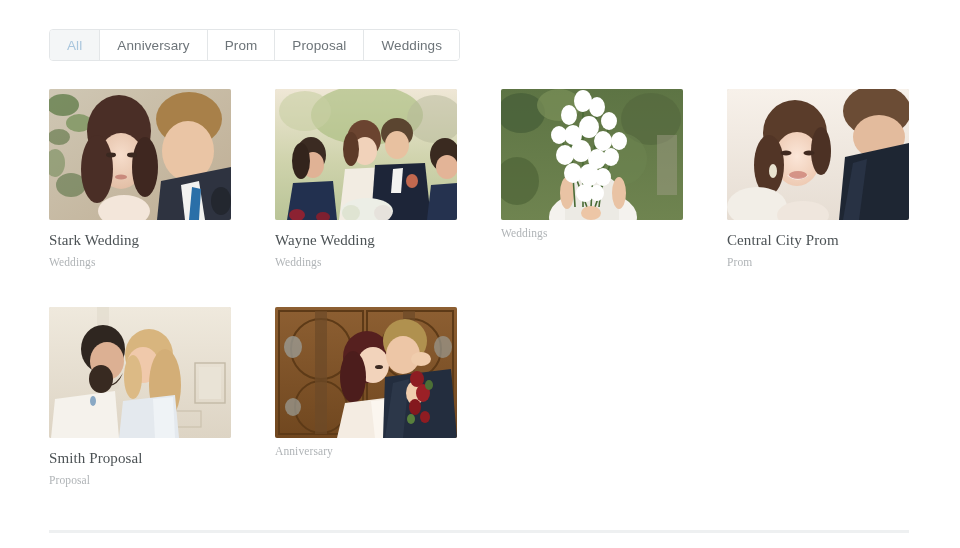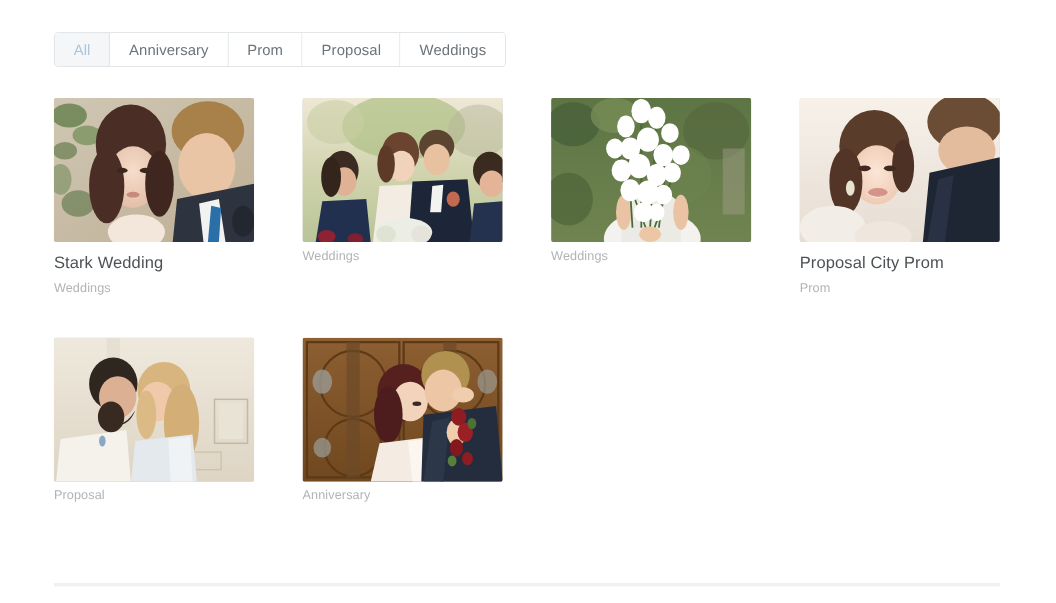--- a/index.html
+++ b/index.html
@@ -52,20 +52,21 @@
   }
 
   
   .gallery {
     position: absolute;
     left: 49px;
     top: 89px;
     width: 860px;
     display: flex;
     flex-wrap: wrap;
+    font-family: Liberation Serif, serif;
   }
   .card {
     width: 182px;
     margin-right: 44px;
     margin-bottom: 37px;
   }
   .card:nth-child(4n) { margin-right: 0; }
 
   .thumb {
     width: 182px;
@@ -205,20 +206,21 @@
           <ellipse cx="172" cy="78" rx="11" ry="12" fill="#e3b497"></ellipse>
           <path d="M156 96 L182 94 L182 131 L152 131 Z" fill="#25324f"></path>
 
           <ellipse cx="92" cy="122" rx="26" ry="13" fill="#eceee6"></ellipse>
           <ellipse cx="76" cy="124" rx="9" ry="8" fill="#dfe4d2"></ellipse>
           <ellipse cx="108" cy="124" rx="9" ry="8" fill="#e6e2dc"></ellipse>
           <ellipse cx="22" cy="126" rx="8" ry="6" fill="#8c2232"></ellipse>
           <ellipse cx="48" cy="128" rx="7" ry="5" fill="#7d2030"></ellipse>
         </svg>
       </div>
+      <div class="card-title">Wayne Wedding</div>
       <div class="card-category">Weddings</div>
     </div>
 
     <div class="card">
       <div class="thumb">
         <svg viewBox="0 0 182 131" preserveAspectRatio="none" aria-hidden="true">
           <defs>
             <linearGradient id="g3bg" x1="0" y1="0" x2="0" y2="1">
               <stop offset="0%" stop-color="#5d7444"></stop>
                 <stop offset="100%" stop-color="#6f8450"></stop>
@@ -297,21 +299,21 @@
           <ellipse cx="46" cy="82" rx="4" ry="7" fill="#e8e2cf"></ellipse>
           <ellipse cx="30" cy="118" rx="30" ry="20" fill="#f2eee7"></ellipse>
           <ellipse cx="76" cy="126" rx="26" ry="14" fill="#efe6dd"></ellipse>
 
           <ellipse cx="150" cy="22" rx="34" ry="26" fill="#6b4c35"></ellipse>
           <ellipse cx="152" cy="48" rx="26" ry="22" fill="#e3bb9d"></ellipse>
           <path d="M118 68 L182 54 L182 131 L112 131 Z" fill="#1e2633"></path>
           <path d="M126 74 L140 70 L132 131 L116 131 Z" fill="#283244"></path>
         </svg>
       </div>
-      <div class="card-title">Proposal City Prom</div>
+      <div class="card-title">Central City Prom</div>
       <div class="card-category">Prom</div>
     </div>
 
     <div class="card">
       <div class="thumb">
         <svg viewBox="0 0 182 131" preserveAspectRatio="none" aria-hidden="true">
           <defs>
             <linearGradient id="g5bg" x1="0" y1="0" x2="0" y2="1">
               <stop offset="0%" stop-color="#efe9dd"></stop>
                 <stop offset="100%" stop-color="#ddd4c4"></stop>
@@ -332,20 +334,21 @@
           <ellipse cx="44" cy="94" rx="3" ry="5" fill="#89a8c4"></ellipse>
 
           <ellipse cx="100" cy="48" rx="24" ry="26" fill="#d8b57e"></ellipse>
           <ellipse cx="94" cy="58" rx="16" ry="18" fill="#f0c9ab"></ellipse>
           <ellipse cx="116" cy="78" rx="16" ry="36" fill="#d3ae77"></ellipse>
           <ellipse cx="84" cy="70" rx="9" ry="22" fill="#dcba85"></ellipse>
           <path d="M74 94 L126 88 L130 131 L70 131 Z" fill="#e4e9ee"></path>
           <path d="M104 92 L124 90 L126 131 L106 131 Z" fill="#eff3f6"></path>
         </svg>
       </div>
+      <div class="card-title">Smith Proposal</div>
       <div class="card-category">Proposal</div>
     </div>
 
     <div class="card">
       <div class="thumb">
         <svg viewBox="0 0 182 131" preserveAspectRatio="none" aria-hidden="true">
           <defs>
             <linearGradient id="g6bg" x1="0" y1="0" x2="0" y2="1">
               <stop offset="0%" stop-color="#8d5f32"></stop>
                 <stop offset="100%" stop-color="#70471f"></stop>

